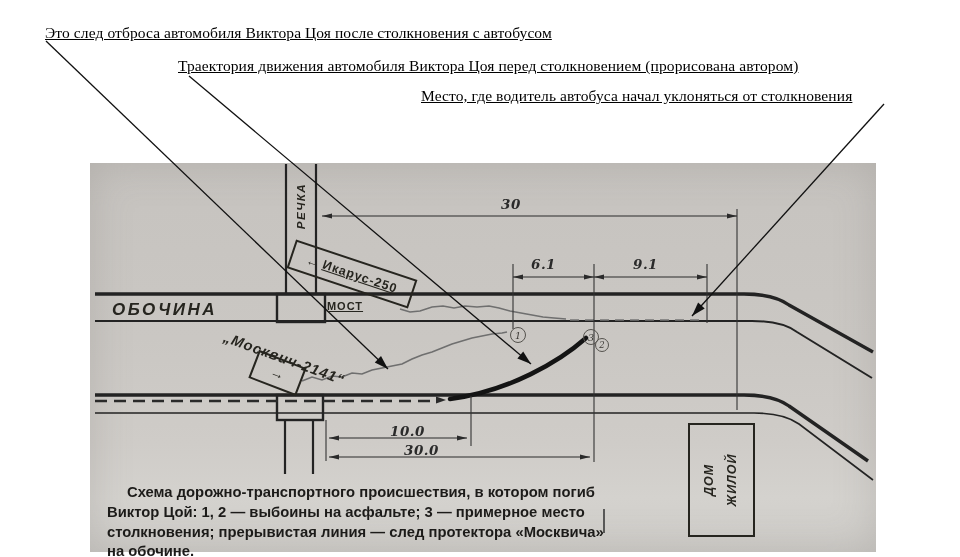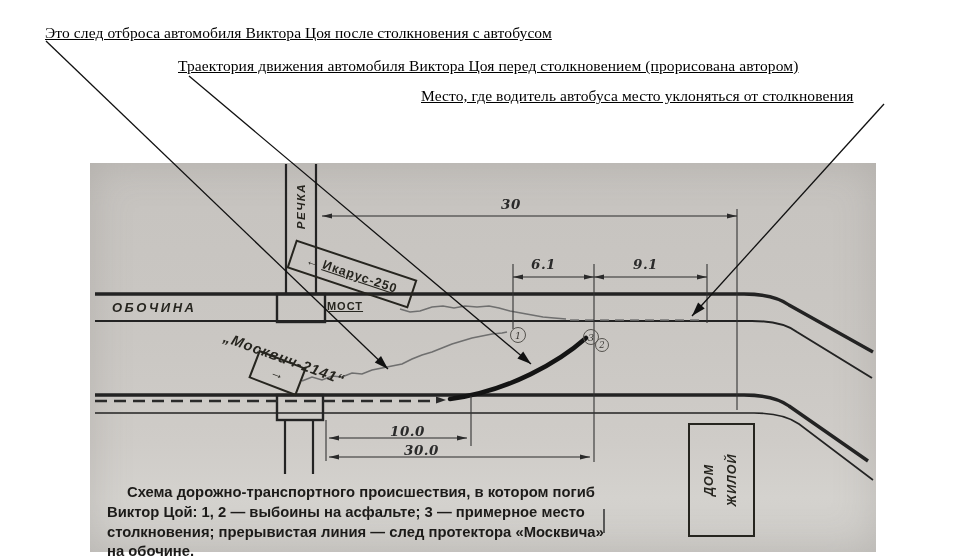--- a/index.html
+++ b/index.html
@@ -9,21 +9,21 @@
   
   .scan{left:90px;top:163px;width:786px;height:389px;
         background:linear-gradient(180deg,#c6c3bf 0%,#cac7c3 45%,#cfccc8 72%,#d4d2ce 86%,#cfcdc9 100%);
         box-shadow:inset 0 0 40px rgba(120,116,110,.25);}
   svg.layer{left:0;top:0;pointer-events:none;}
   
   .ann{font-family:"Liberation Serif",serif;font-size:15.5px;color:#000000;
        text-decoration:underline;white-space:nowrap;letter-spacing:.1px;}
   
   .hw{color:#26251f;white-space:nowrap;}
-  .lbl-roadside{font-style:italic;font-weight:700;font-size:13px;letter-spacing:2.5px;}
+  .lbl-roadside{font-style:italic;font-weight:700;font-size:17px;letter-spacing:2.5px;}
   .lbl-bridge{font-weight:700;font-size:11px;letter-spacing:1px;text-decoration:underline;margin-left:44px;}
   .lbl-river{font-style:italic;font-weight:700;font-size:11.5px;letter-spacing:1.5px;
              transform:translate(-50%,-50%) rotate(-90deg);}
   .lbl-car{font-style:italic;font-weight:700;font-size:14.5px;letter-spacing:1px;
            transform:rotate(20deg);transform-origin:left top;}
   .busbox{width:124px;height:26px;border:2.5px solid #26251f;transform:rotate(18.5deg);
           display:flex;align-items:center;justify-content:center;gap:4px;background:transparent;}
   .busbox .dirarrow{font-size:13px;font-weight:700;color:#26251f;line-height:1;}
   .busbox .buslabel{font-weight:700;font-size:12.5px;letter-spacing:1px;color:#26251f;
                     text-decoration:underline;}
@@ -50,21 +50,21 @@
   .cap.first{left:127px;width:429px;}
   .cap.last{text-align-last:left;white-space:normal;}
 </style>
 </head>
 <body>
 
 <div class="abs scan"></div>
 
 <div class="abs ann" style="left:45px;top:24px;">Это след отброса автомобиля Виктора Цоя после столкновения с автобусом</div>
 <div class="abs ann" style="left:178px;top:57px;text-align:right;">Траектория движения автомобиля Виктора Цоя перед столкновением (прорисована автором)</div>
-<div class="abs ann" style="left:421px;top:87px;">Место, где водитель автобуса место уклоняться от столкновения</div>
+<div class="abs ann" style="left:421px;top:87px;">Место, где водитель автобуса начал уклоняться от столкновения</div>
 
 <svg class="abs layer" width="960" height="557" viewBox="0 0 960 557">
 
   <path d="M95 294 H744 Q774 294 789 305 L873 352" fill="none" stroke="#232323" stroke-width="3.4"></path>
   <path d="M95 321 H752 Q782 321 797 332 L872 378" fill="none" stroke="#232323" stroke-width="2"></path>
   <path d="M95 395 H744 Q774 395 789 406 L868 461" fill="none" stroke="#232323" stroke-width="3.4"></path>
   <path d="M95 413 H754 Q784 413 799 424 L873 480" fill="none" stroke="#232323" stroke-width="1.6"></path>
 
   <path d="M286 164 V294" stroke="#232323" stroke-width="2.2"></path>
   <path d="M316 164 V294" stroke="#232323" stroke-width="2.2"></path>

